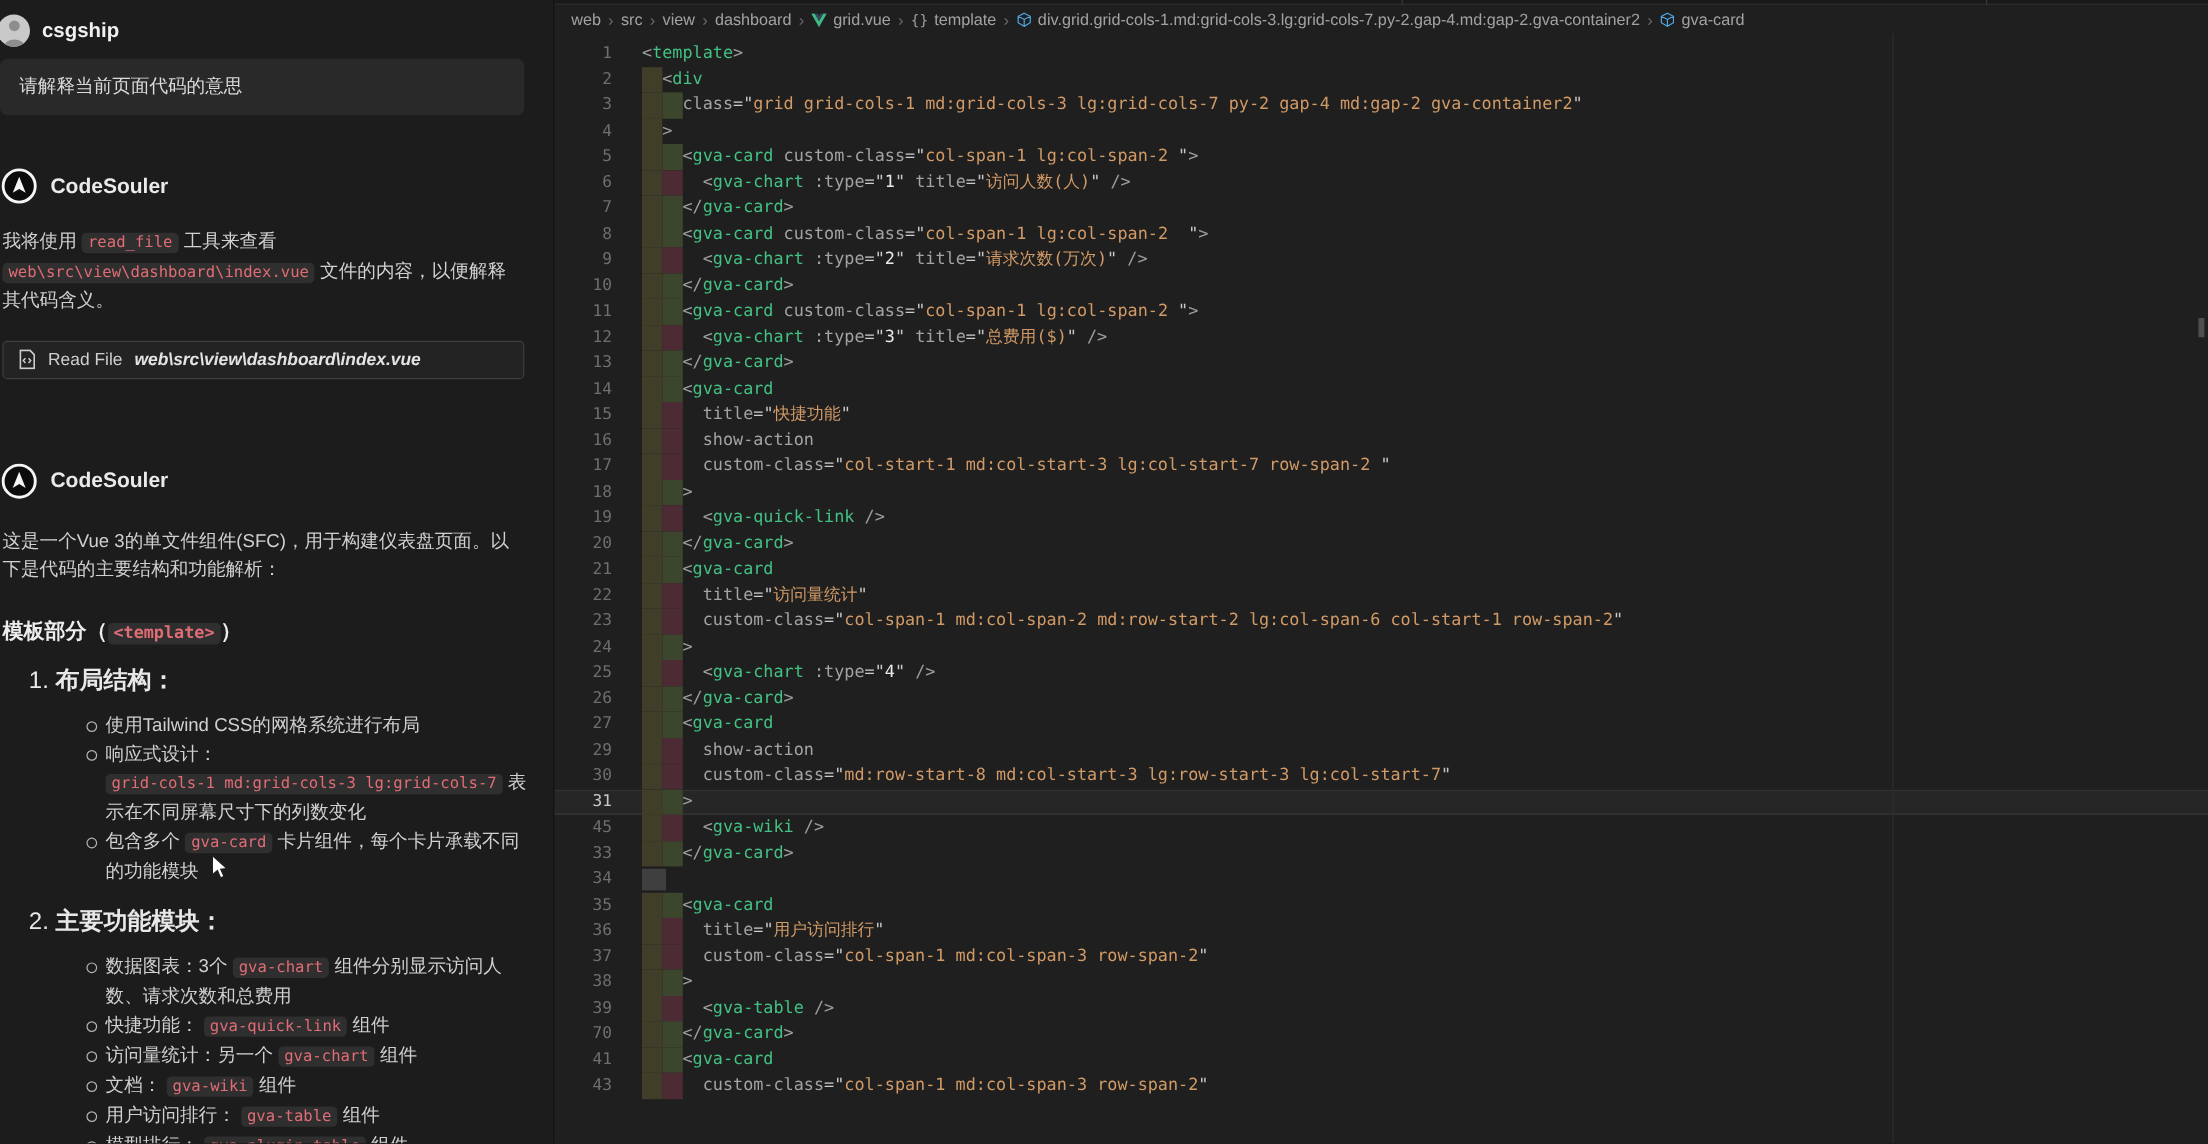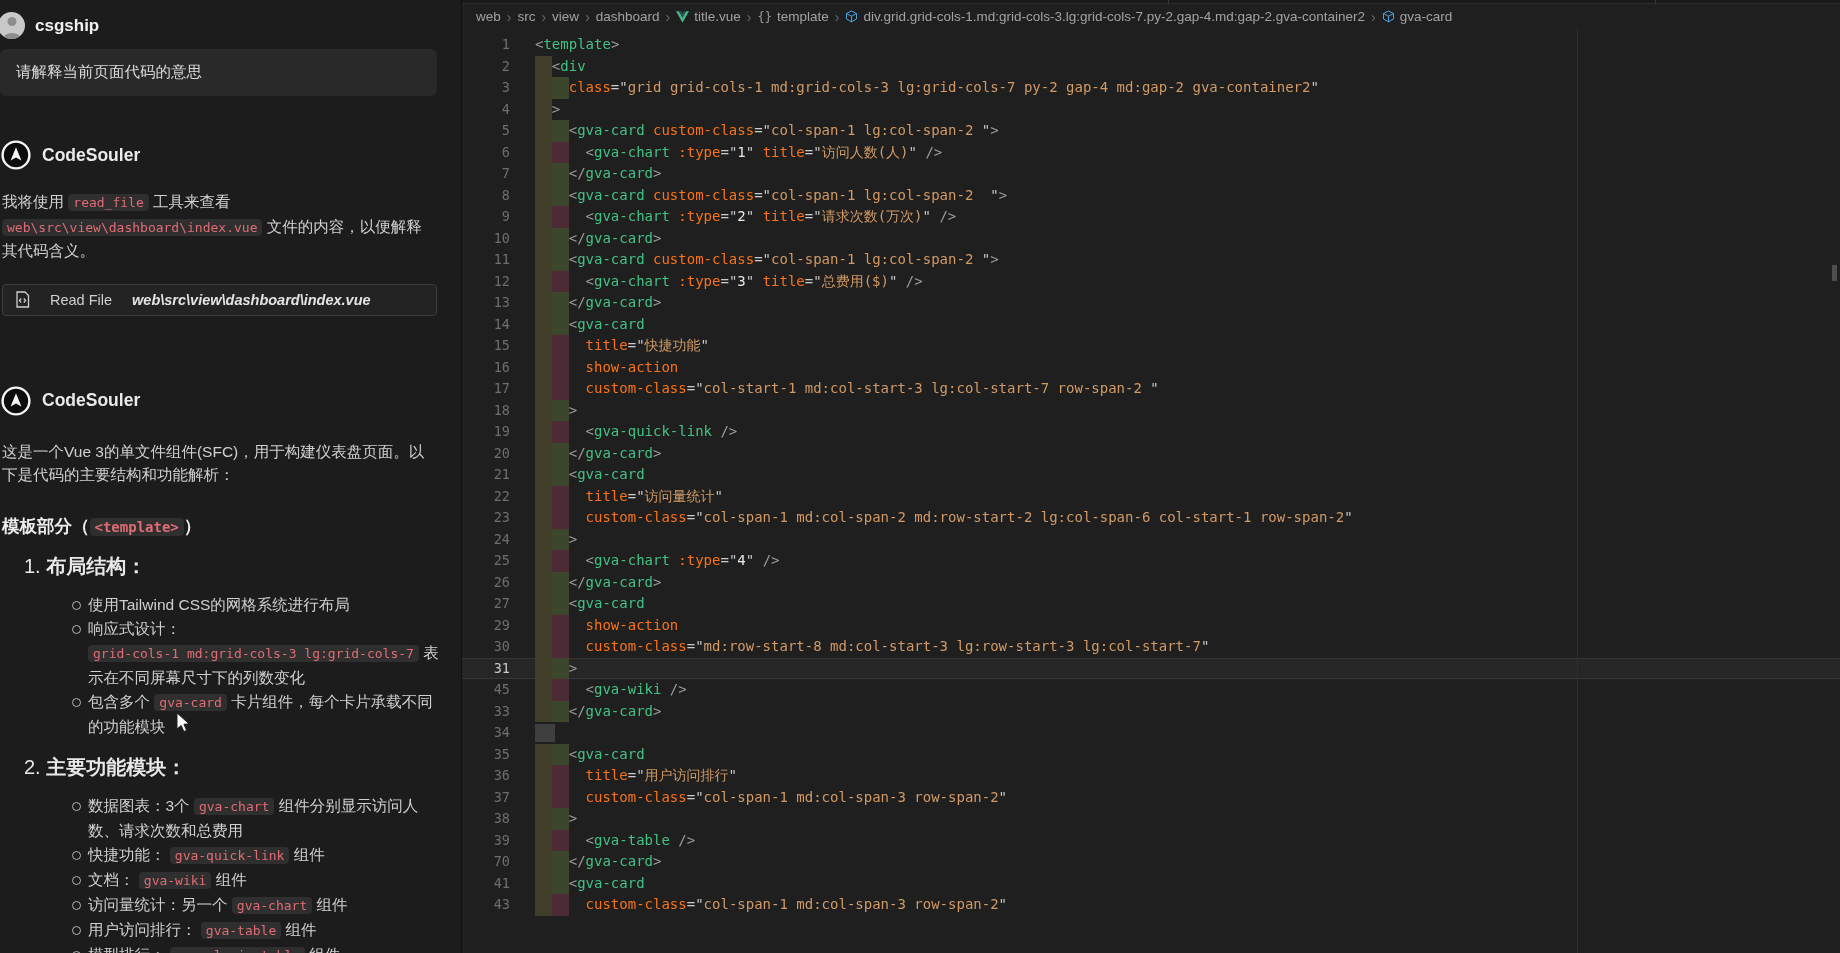--- a/index.html
+++ b/index.html
@@ -23,21 +23,21 @@
   .bot-row { display:flex; align-items:center; gap:11px; }
   .bot-row.first { margin-top:44px; }
   .bot-row.second { margin-top:70px; }
   .logo { width:30px; height:30px; flex:none; margin-left:-1px; }
   .botname { font-weight:bold; font-size:17.5px; color:#eaeaea; }
   .para { margin-top:20px; line-height:23.5px; font-size:15.5px; color:#d0d0d0; word-break:break-all;
           padding-right:12px; }
   .chip { font-family:"DejaVu Sans Mono", monospace; font-size:13px; color:#e06c75;
           background:#2f2f2f; border-radius:4px; padding:1px 5px; white-space:nowrap; }
   .readfile { margin:21px 12px 0 0; height:32px; border:1px solid #3d3d3d; background:#232323;
-              border-radius:4px; display:flex; align-items:center; gap:20px; padding:0 12px; }
+              border-radius:4px; display:flex; align-items:center; gap:10px; padding:0 12px; }
   .readfile .rf-label { font-size:14.5px; color:#cfcfcf; flex:none; }
   .readfile .rf-path { font-size:14.5px; font-weight:bold; font-style:italic; color:#e4e4e4;
               white-space:nowrap; overflow:hidden; }
   .section-h { margin-top:27px; font-size:17.5px; font-weight:bold; color:#ededed; }
   .section-h .chip { font-size:14px; }
   .group-title { margin:15px 0 0 22px; font-size:20px; color:#e8e8e8; }
   .group-title b { font-weight:bold; }
   .items { list-style:none; margin-top:13px; }
   .item { position:relative; padding-left:86px; padding-right:10px; line-height:24px;
           font-size:15.5px; color:#d0d0d0; word-break:break-all; }
@@ -63,21 +63,21 @@
   .line .num { width:48px; flex:none; text-align:right; color:#6e6e6e; font-size:13.5px; }
   .line .content { position:relative; margin-left:25px; flex:1; }
   .line.active { background:#262626; box-shadow: inset 0 1px 0 #373737, inset 0 -1px 0 #373737; }
   .line.active .num { color:#c8c8c8; }
   .ib { position:absolute; top:0; height:100%; width:2ch; }
   .ib1 { left:0; background:#403e28; }
   .ib2 { left:2ch; background:#3c462d; }
   .ib2m { left:2ch; background:#4c2b34; }
   .gb { position:absolute; left:0; top:2px; bottom:2px; width:2.4ch; background:#5a5a5a; opacity:.55; }
   .txt { position:relative; }
-  .tk-p { color:#9d9d9d; } .tk-t { color:#43c183; } .tk-a { color:#f97316; }
+  .tk-p { color:#9d9d9d; } .tk-t { color:#43c183; } .tk-a { color:#a3a3a3; }
   .tk-e { color:#cccccc; } .tk-q { color:#c8c8c8; } .tk-s { color:#d19a66; }
   .tk-n { color:#e8e8e8; }
   .ruler { position:absolute; top:28px; bottom:0; left:1115px; width:1px; background:#2e2e2e; }
   .scroll-tick { position:absolute; right:3px; top:265px; width:5px; height:16px; background:#4e4e4e; }
 
   .mouse-cursor { position:absolute; left:176px; top:712px; z-index:9; pointer-events:none; }
 </style>
 </head>
 <body>
 
@@ -127,22 +127,22 @@
         <div class="group-title"><span>1. </span><b>布局结构：</b></div>
         <ul class="items">
           <li class="item"><span>使用Tailwind CSS的网格系统进行布局</span></li>
           <li class="item"><span>响应式设计： </span><code class="chip">grid-cols-1 md:grid-cols-3 lg:grid-cols-7</code><span> 表示在不同屏幕尺寸下的列数变化</span></li>
           <li class="item"><span>包含多个 </span><code class="chip">gva-card</code><span> 卡片组件，每个卡片承载不同的功能模块</span></li>
         </ul>
         <div class="group-title"><span>2. </span><b>主要功能模块：</b></div>
         <ul class="items">
           <li class="item"><span>数据图表：3个 </span><code class="chip">gva-chart</code><span> 组件分别显示访问人数、请求次数和总费用</span></li>
           <li class="item"><span>快捷功能： </span><code class="chip">gva-quick-link</code><span> 组件</span></li>
+          <li class="item"><span>访问量统计：另一个 </span><code class="chip">gva-chart</code><span> 组件</span></li>
           <li class="item"><span>文档： </span><code class="chip">gva-wiki</code><span> 组件</span></li>
-          <li class="item"><span>访问量统计：另一个 </span><code class="chip">gva-chart</code><span> 组件</span></li>
           <li class="item"><span>用户访问排行： </span><code class="chip">gva-table</code><span> 组件</span></li>
           <li class="item"><span>模型排行： </span><code class="chip">gva-plugin-table</code><span> 组件</span></li>
         </ul>
       </div>
 
     <svg class="mouse-cursor" width="14" height="21" viewBox="0 0 14 21">
       <path d="M1 1 L1 17 L5.2 13.4 L7.9 19.6 L10.6 18.3 L7.9 12.3 L13 11.8 Z" fill="#ffffff" stroke="#222" stroke-width="1"></path>
     </svg>
   </aside>
 
@@ -167,21 +167,21 @@
         <span class="bc-sep">›</span>
         <span class="bc-item">
           <span>dashboard</span>
         </span>
         <span class="bc-sep">›</span>
         <span class="bc-item">
           <svg width="13" height="12" viewBox="0 0 24 21">
             <path d="M0 0 L12 21 L24 0 L18.6 0 L12 11.6 L5.4 0 Z" fill="#41B883"></path>
             <path d="M5.4 0 L12 11.6 L18.6 0 L14.2 0 L12 4 L9.8 0 Z" fill="#35495E"></path>
           </svg>
-          <span>title.vue</span>
+          <span>grid.vue</span>
         </span>
         <span class="bc-sep">›</span>
         <span class="bc-item">
           <span class="bc-braces">{}</span>
           <span>template</span>
         </span>
         <span class="bc-sep">›</span>
         <span class="bc-item">
           <svg width="13" height="13" viewBox="0 0 16 16">
             <path d="M8 1.2 L14.2 4.4 V11 L8 14.6 L1.8 11 V4.4 Z M1.8 4.4 L8 7.6 L14.2 4.4 M8 7.6 V14.6" fill="none" stroke="#4fa8e8" stroke-width="1.2"></path>

